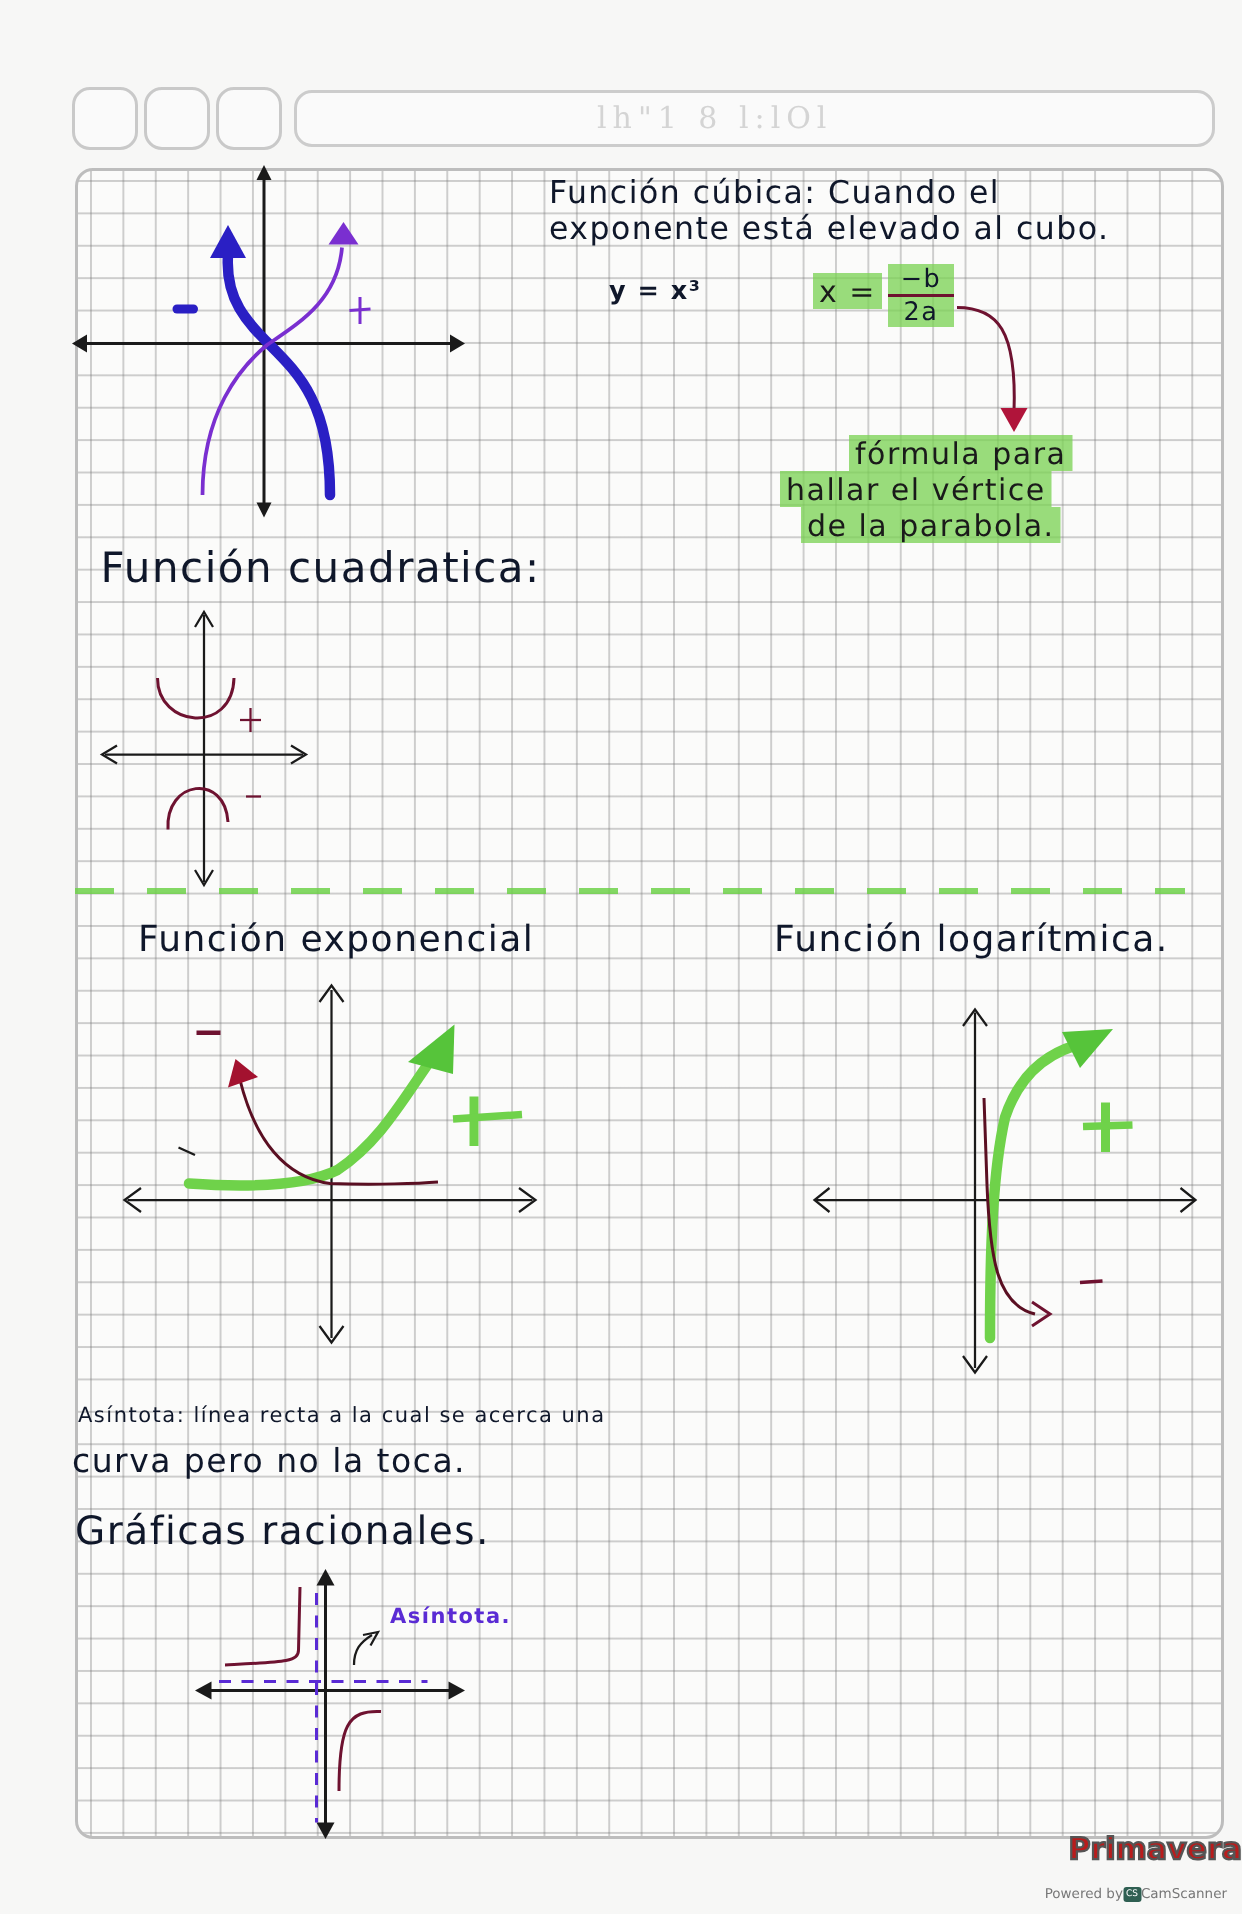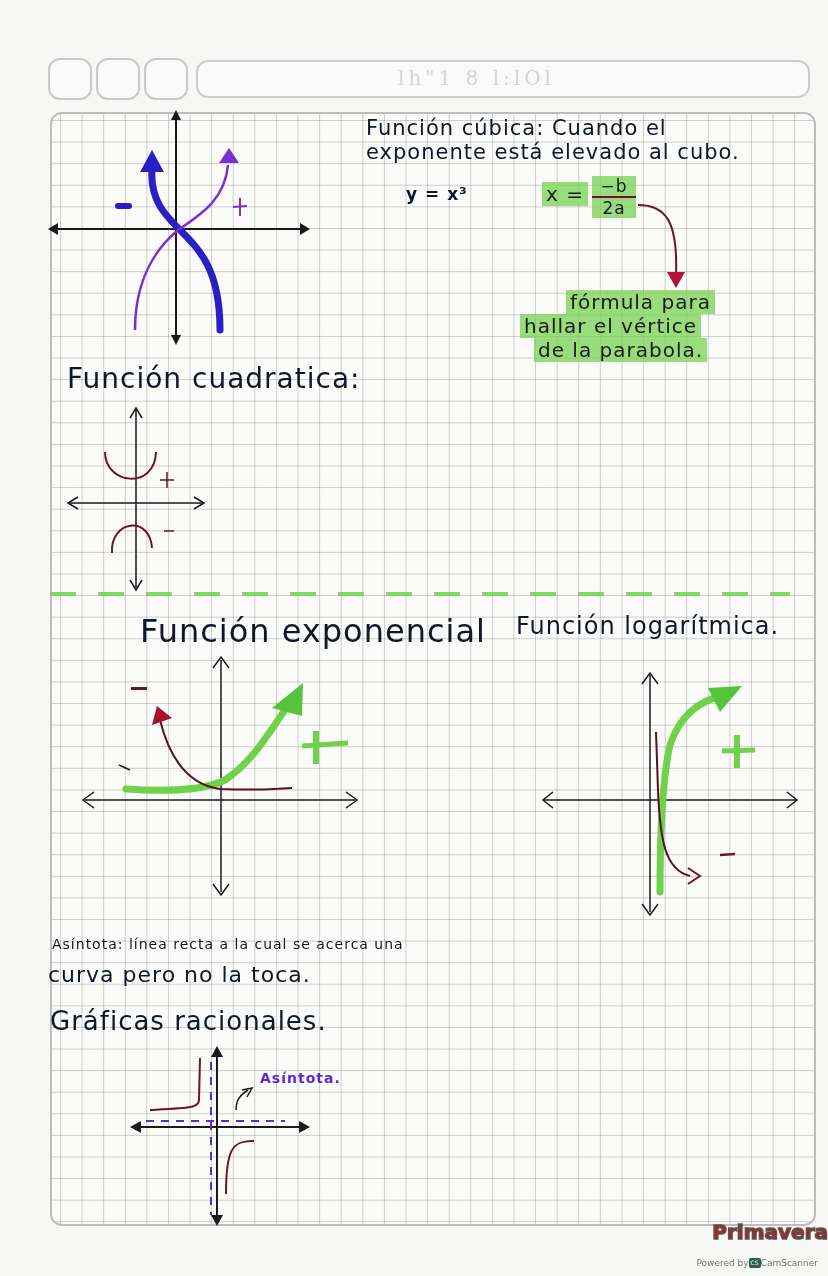--- a/index.html
+++ b/index.html
@@ -186,21 +186,21 @@
 </div>
 <div class="hw black" style="left:520px;top:314px;font-size:20px;">
   <span class="hl">hallar el vértice</span>
 </div>
 <div class="hw black" style="left:534px;top:338px;font-size:20px;">
   <span class="hl">de la parabola.</span>
 </div>
 
 <div class="hw" style="left:52px;top:362px;font-size:28px;margin-left:15px;">Función cuadratica:</div>
 
-<div class="hw" style="left:92px;top:612px;font-size:32px;margin-left:48px;">Función exponencial</div>
+<div class="hw" style="left:92px;top:612px;font-size:24px;">Función exponencial</div>
 <div class="hw" style="left:516px;top:612px;font-size:24px;">Función logarítmica.</div>
 
 <div class="hw" style="left:52px;top:936px;font-size:14px;">Asíntota: línea recta a la cual se acerca una</div>
 <div class="hw" style="left:48px;top:962px;font-size:22px;">curva pero no la toca.</div>
 
 <div class="hw" style="left:50px;top:1006px;font-size:26px;">Gráficas racionales.</div>
 <div class="hw purple" style="left:260px;top:1070px;font-size:14px;font-weight:bold;">Asíntota.</div>
 
 <div class="footer-brand">Primavera</div>
 <div class="footer-powered">

